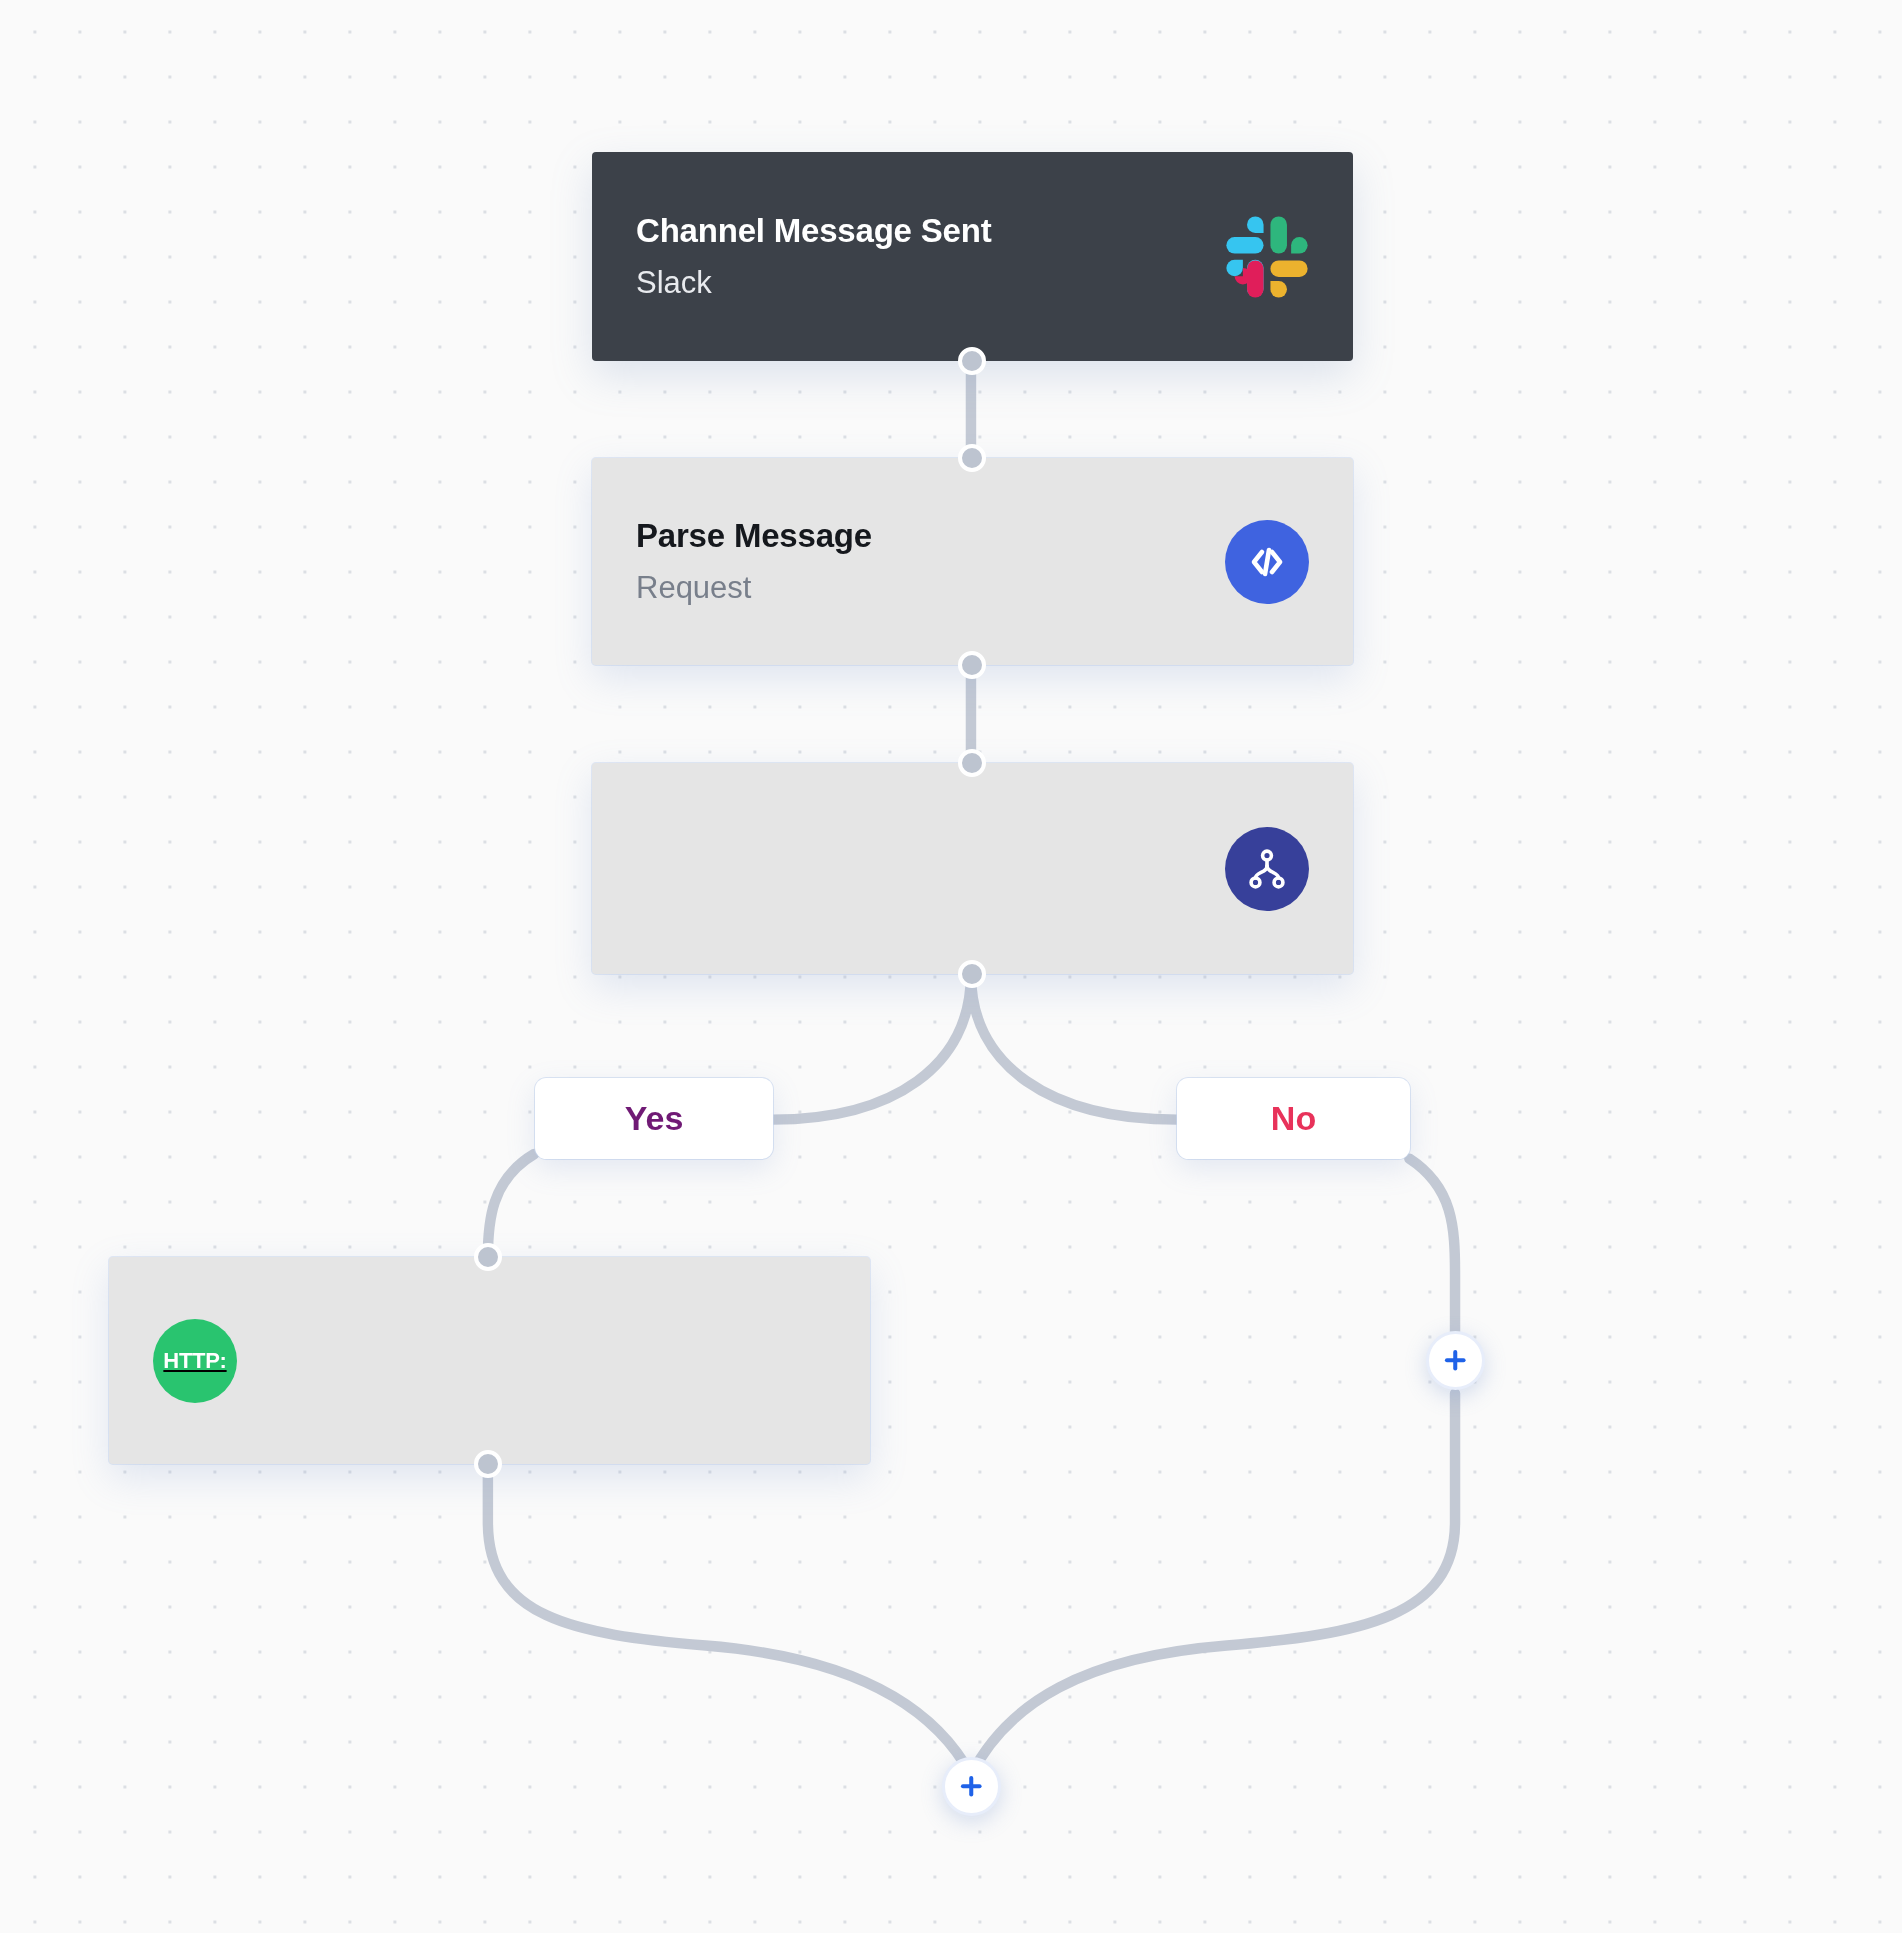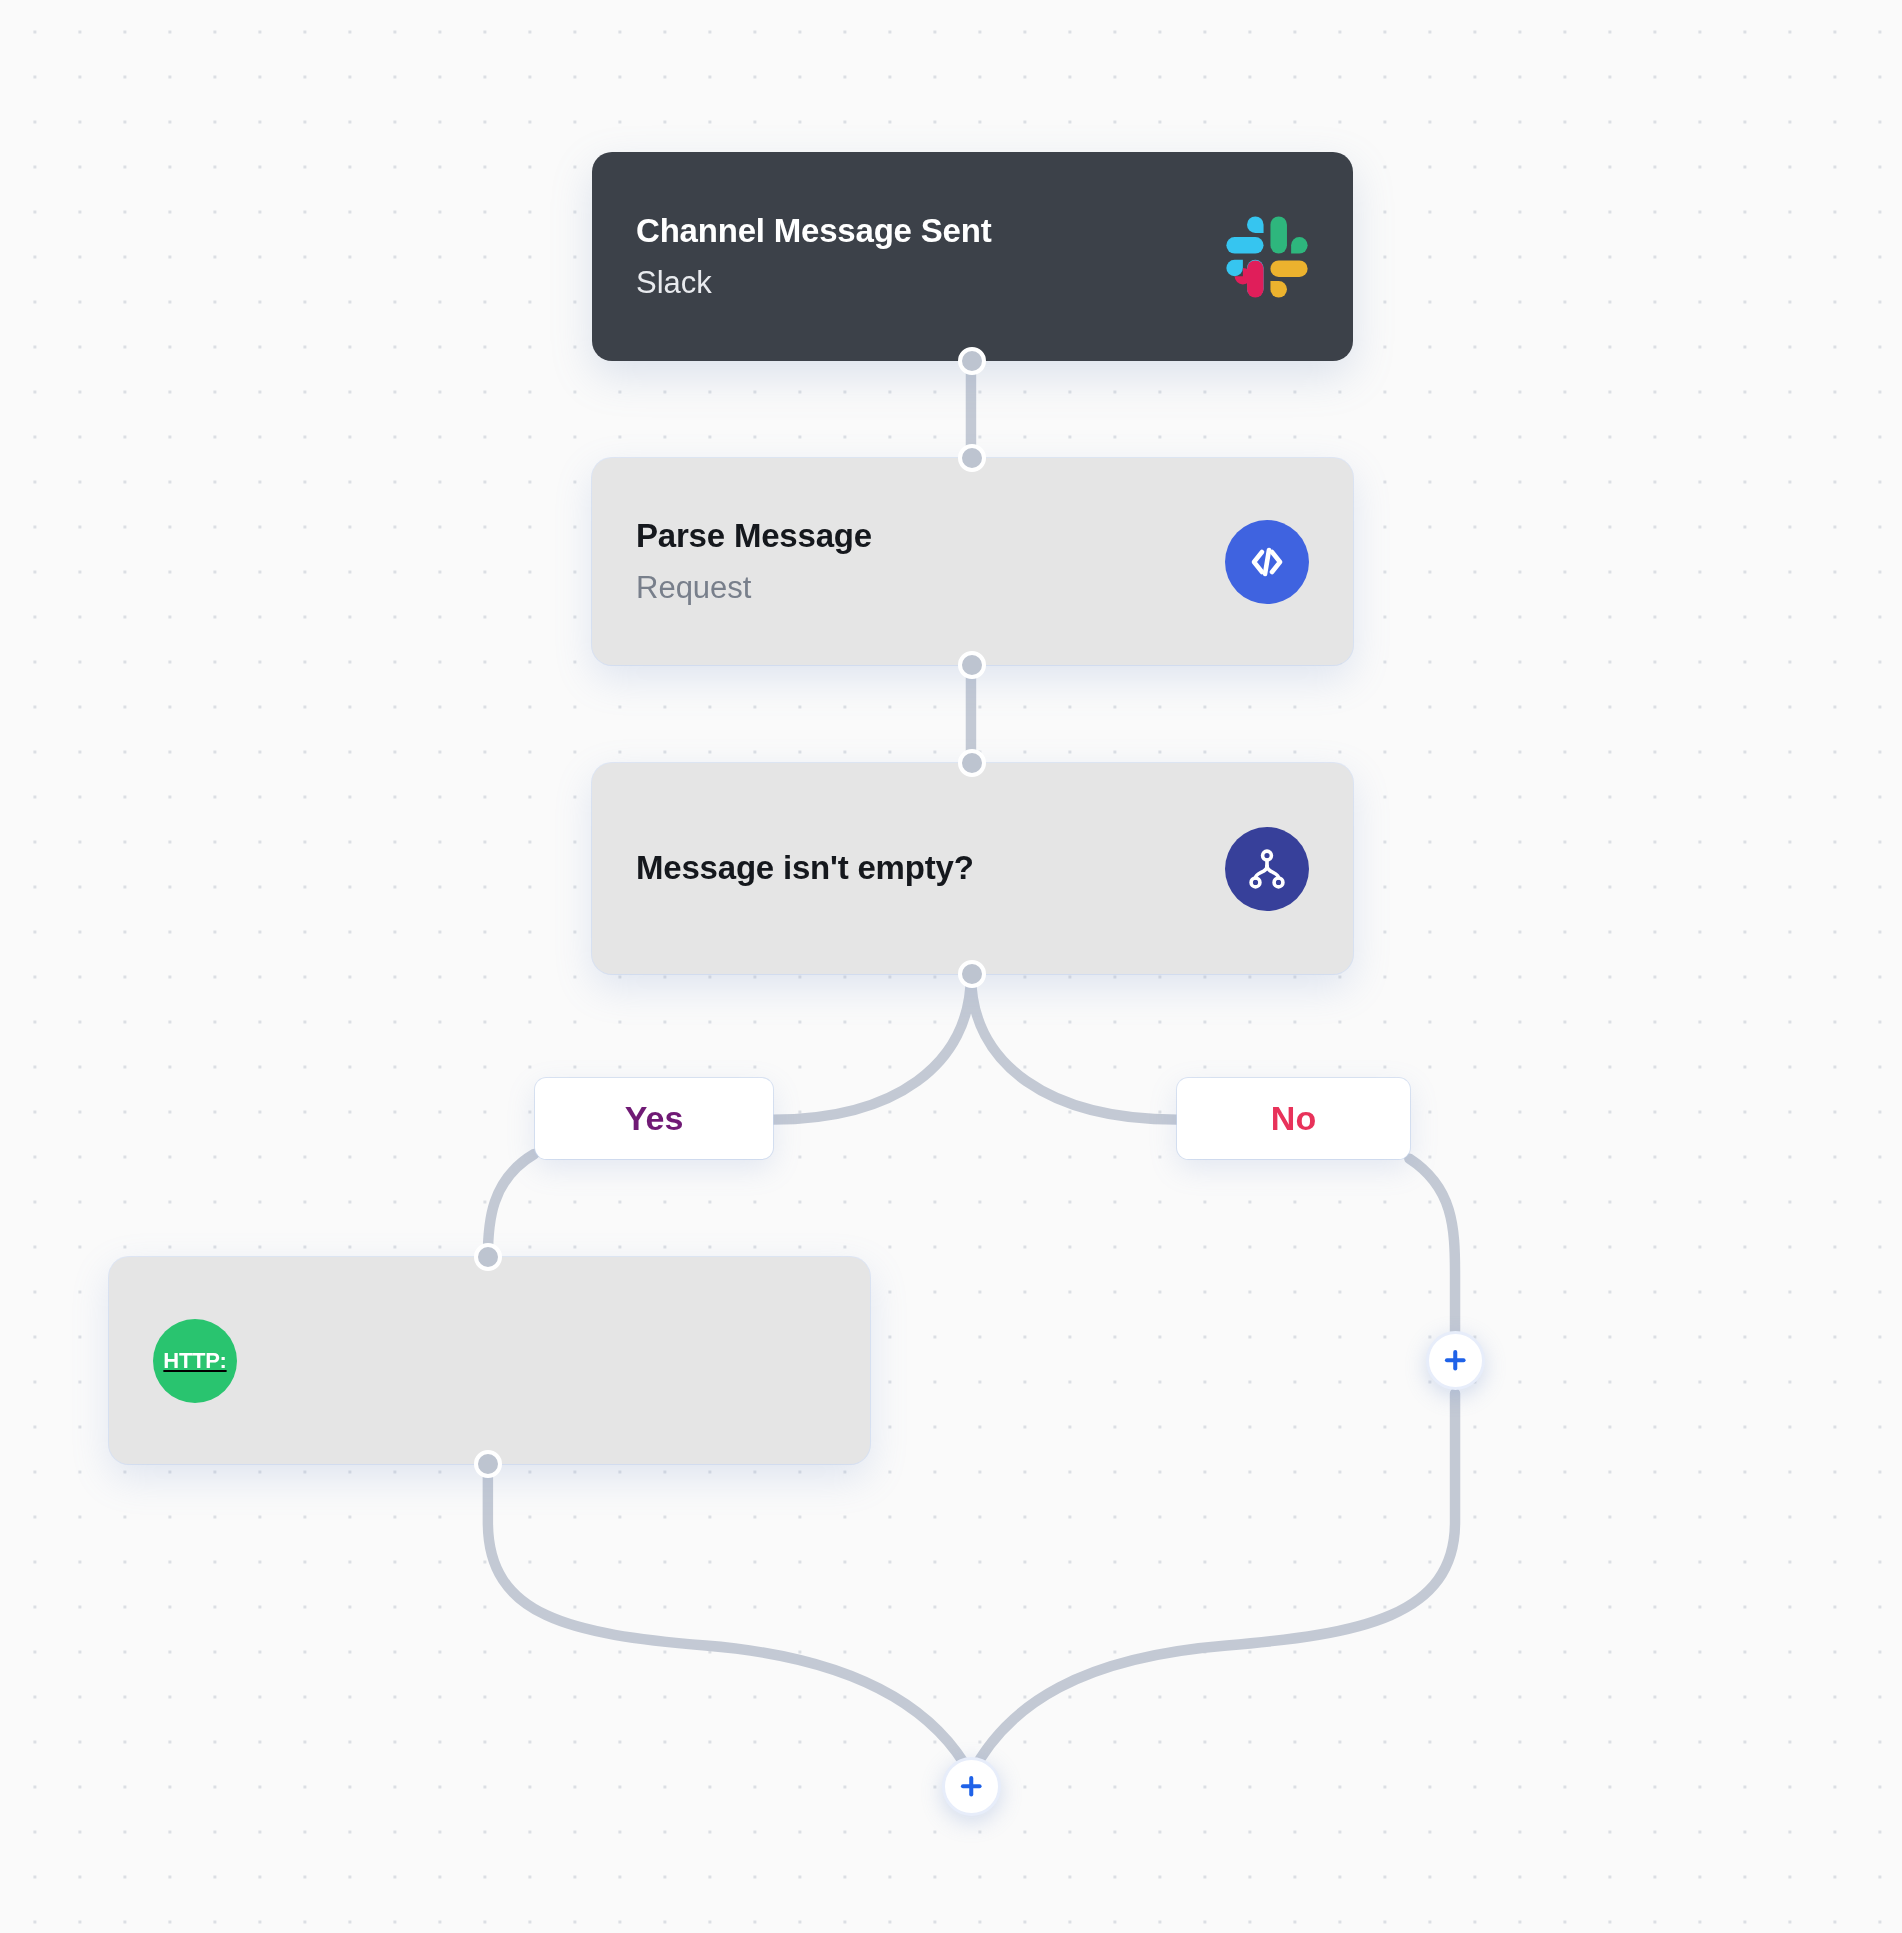--- a/index.html
+++ b/index.html
@@ -36,21 +36,21 @@
     fill: none;
     stroke: #c3c9d4;
     stroke-width: 11;
     stroke-linecap: round;
   }
 
   
   .node {
     position: absolute;
     z-index: 3;
-    border-radius: 20px;
+    border-radius: 4px;
     display: flex;
     align-items: center;
     padding: 0 44px;
   }
 
   .node-text {
     flex: 1 1 auto;
     min-width: 0;
   }
 
@@ -222,21 +222,20 @@
         <polyline points="14.5,7 18.5,12 14.5,17"></polyline>
         <line x1="13" y1="6" x2="11" y2="18"></line>
       </svg>
     </div>
     <div class="port" style="left:380px; top:0px;"></div>
     <div class="port" style="left:380px; top:207px;"></div>
   </div>
 
   <div class="node plain" style="left:592px; top:763px; width:761px; height:211px;">
     <div class="node-text">
-      <div class="node-title">Message isn't empty?</div>
     </div>
     <div class="node-icon icon-conditional">
       <svg width="46" height="46" viewBox="0 0 24 24" fill="none" stroke="#ffffff" stroke-width="1.9" stroke-linecap="round" stroke-linejoin="round">
         <circle cx="12" cy="5" r="2.3"></circle>
         <circle cx="6" cy="19" r="2.3"></circle>
         <circle cx="18" cy="19" r="2.3"></circle>
         <path d="M12,7.3 v3.2"></path>
         <path d="M12,10.5 C12,14 6,13.5 6,16.7"></path>
         <path d="M12,10.5 C12,14 18,13.5 18,16.7"></path>
       </svg>

